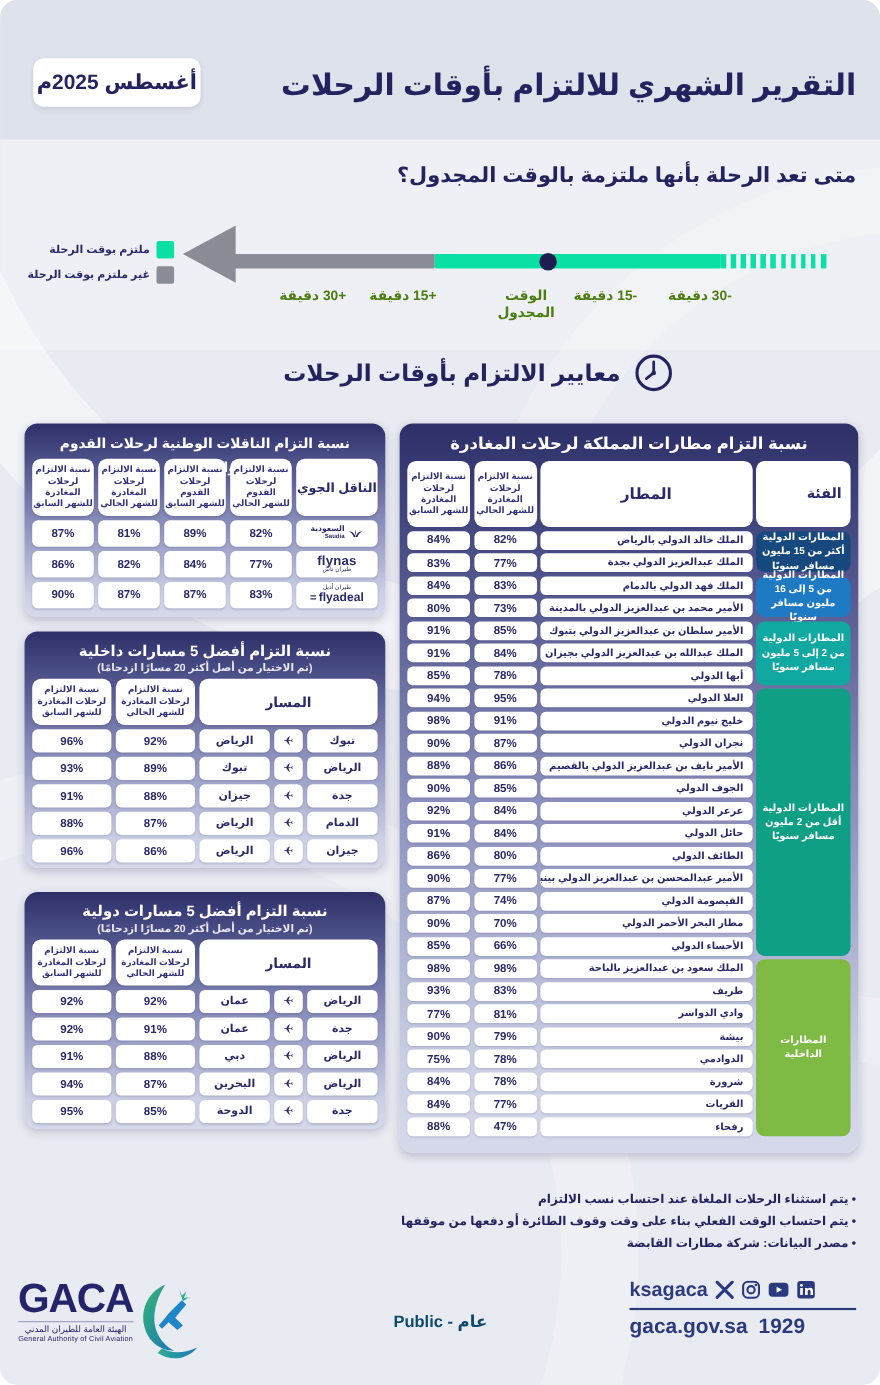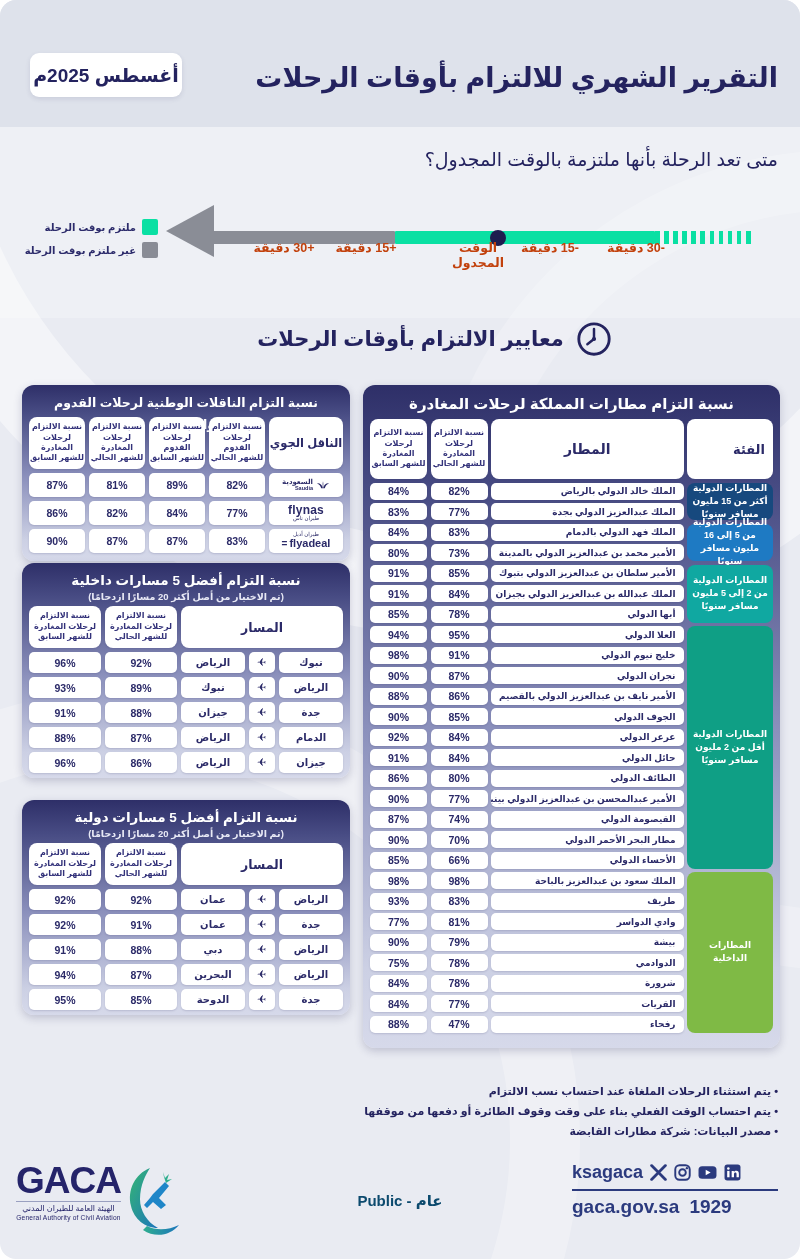--- a/index.html
+++ b/index.html
@@ -15,32 +15,32 @@
   .s3{top:150px;left:430px;width:700px;height:700px;border:60px solid rgba(255,255,255,.22);transform:rotate(40deg);}
   .z{position:absolute;z-index:2;}
 
   
   .main-title{top:62px;right:22px;font-size:27px;font-weight:bold;color:#24235f;white-space:nowrap;}
   .month-badge{top:53px;left:30px;width:152px;height:44px;background:#fff;border-radius:9px;
                box-shadow:0 2px 5px rgba(60,60,110,.12);display:flex;align-items:center;justify-content:center;
                font-size:19px;font-weight:bold;color:#24235f;}
 
   
-  .question{top:148px;right:22px;font-size:19px;font-weight:normal;color:#24235f;}
+  .question{top:148px;right:22px;font-size:19px;font-weight:bold;color:#24235f;}
   .desc{top:178px;right:22px;font-size:14.5px;font-weight:600;color:#2c2b6b;}
   .timeline{top:205px;left:0;width:800px;height:80px;direction:ltr;}
   .tl-bar{position:absolute;height:13px;top:26px;border-radius:1px;}
   .tl-gray{left:213px;width:182px;background:#8a8d96;}
   .tl-green{left:395px;width:260px;background:#0ae0a3;}
   .tl-dashes{left:655px;width:99px;top:26px;position:absolute;display:flex;gap:4.5px;}
   .tl-dash{width:4.6px;height:13px;background:#0ae0a3;}
   .tl-arrow{position:absolute;left:166px;top:0;width:0;height:0;border-top:26px solid transparent;
             border-bottom:26px solid transparent;border-right:48px solid #8a8d96;}
   .tl-dot{position:absolute;left:490px;top:24.5px;width:16px;height:16px;border-radius:50%;background:#1e1d4f;}
-  .tick{position:absolute;top:35px;width:90px;text-align:center;font-size:12.5px;font-weight:bold;color:#c2410c;direction:rtl;}
+  .tick{position:absolute;top:56px;width:90px;text-align:center;font-size:12.5px;font-weight:bold;color:#4d7c0f;direction:rtl;}
   .legend{top:219px;left:36px;width:122px;display:flex;flex-direction:column;gap:7px;direction:rtl;}
   .legend-item{display:flex;align-items:center;justify-content:flex-start;gap:6px;direction:ltr;}
   .legend-item{justify-content:flex-end;}
   .legend-label{font-size:10px;font-weight:bold;color:#2c2b6b;white-space:nowrap;}
   .legend-swatch{width:16px;height:16px;border-radius:2px;flex:0 0 auto;}
 
   
   .sec-title{top:320px;left:0;right:0;display:flex;align-items:center;justify-content:center;gap:11px;
              transform:translateX(35px);}
   .sec-title .txt{font-size:21px;font-weight:bold;color:#24235f;}
@@ -74,21 +74,21 @@
   .ac1{grid-area:1/1;font-size:13px;padding-left:38px;}
   .ac2{grid-area:1/2;font-size:14px;}
   .ac3{grid-area:1/3;} .ac4{grid-area:1/4;}
 
   #carriers-tbl{left:22px;top:385px;width:328px;height:176px;box-sizing:border-box;}
   #carriers-tbl .tbl-title{font-size:12.5px;height:22px;line-height:22px;margin-bottom:3px;}
   #carriers-grid{display:grid;direction:rtl;grid-template-columns:74px 1fr 1fr 1fr 1fr;
                  grid-template-rows:52px repeat(3,24px);gap:4px;}
   .cc1{grid-area:1/1;font-size:11.5px;} .cc2{grid-area:1/2;} .cc3{grid-area:1/3;} .cc4{grid-area:1/4;} .cc5{grid-area:1/5;}
 
-  .routes-tbl{left:22px;width:328px;height:215px;box-sizing:border-box;}
+  .routes-tbl{left:22px;width:328px;height:215px;box-sizing:border-box;margin-top:11px;}
   #domestic-tbl{top:563px;} #international-tbl{top:800px;}
   .routes-tbl .tbl-title{font-size:13.5px;height:18px;line-height:18px;margin-top:2px;}
   .routes-tbl .tbl-sub{font-size:9.5px;height:13px;line-height:13px;margin-bottom:3px;}
   .routes-grid{display:grid;direction:rtl;grid-template-columns:64px 26px 64px 1fr 1fr;
                grid-template-rows:42px repeat(5,21px);gap:4px;}
   .rcR{grid-area:1/1/2/4;font-size:12.5px;font-weight:bold;border-radius:8px;}
   .rc4{grid-area:1/4;} .rc5{grid-area:1/5;}
 
   
   .logo{display:flex;flex-direction:column;align-items:center;justify-content:space-between;line-height:1.05;color:#2b2a68;}

